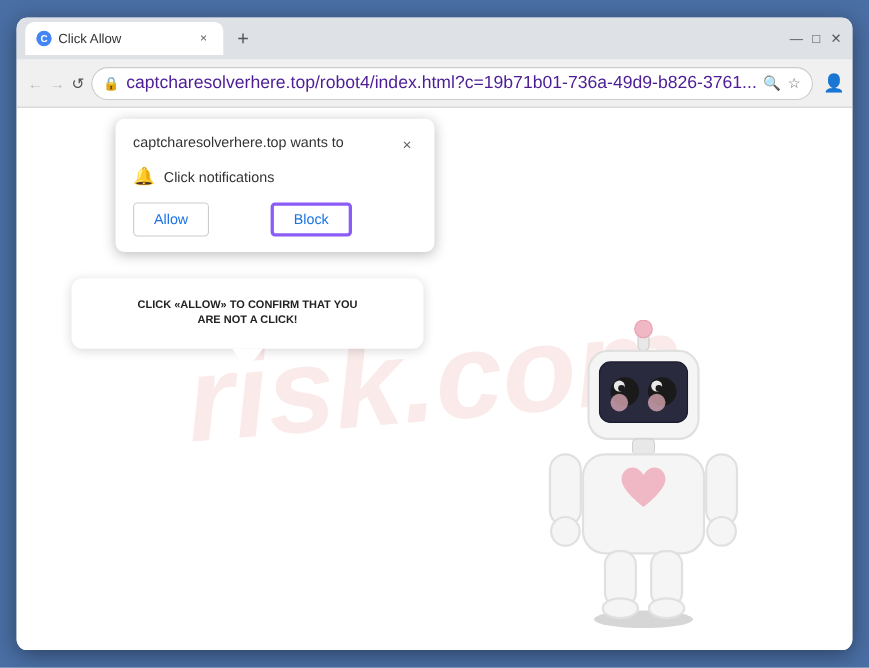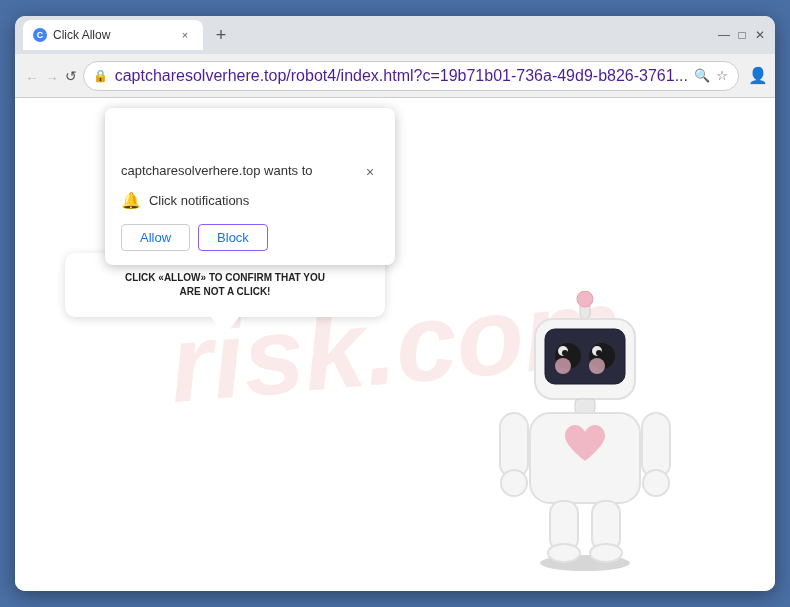--- a/index.html
+++ b/index.html
@@ -245,21 +245,20 @@
       box-shadow: 0 2px 12px rgba(0,0,0,0.25);
       padding: 14px 16px;
       z-index: 100;
     }
 
     .popup-header {
       display: flex;
       justify-content: space-between;
       align-items: flex-start;
       margin-bottom: 10px;
-      margin-top: 41px;
     }
 
     .popup-title {
       font-size: 13px;
       color: #333;
       font-weight: normal;
     }
 
     .popup-close {
       width: 18px;
@@ -304,26 +303,27 @@
       background: white;
       font-size: 13px;
       color: #1a73e8;
       cursor: pointer;
       font-weight: 500;
     }
 
     .btn-block {
       padding: 5px 18px;
       border-radius: 4px;
-      border: 1px solid #8b5cf6;
+      border: 3px solid #8b5cf6;
       background: white;
       font-size: 13px;
       color: #1a73e8;
       cursor: pointer;
       font-weight: 500;
+      margin-left: 48px;
     }
 
     
     .speech-bubble {
       position: absolute;
       top: 155px;
       left: 50px;
       width: 320px;
       background: white;
       border-radius: 10px;

